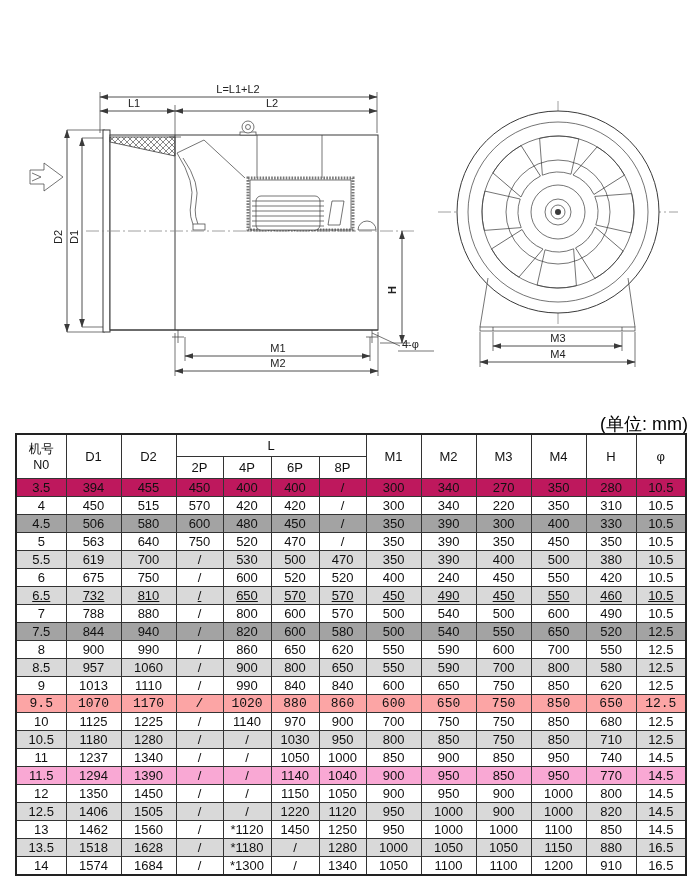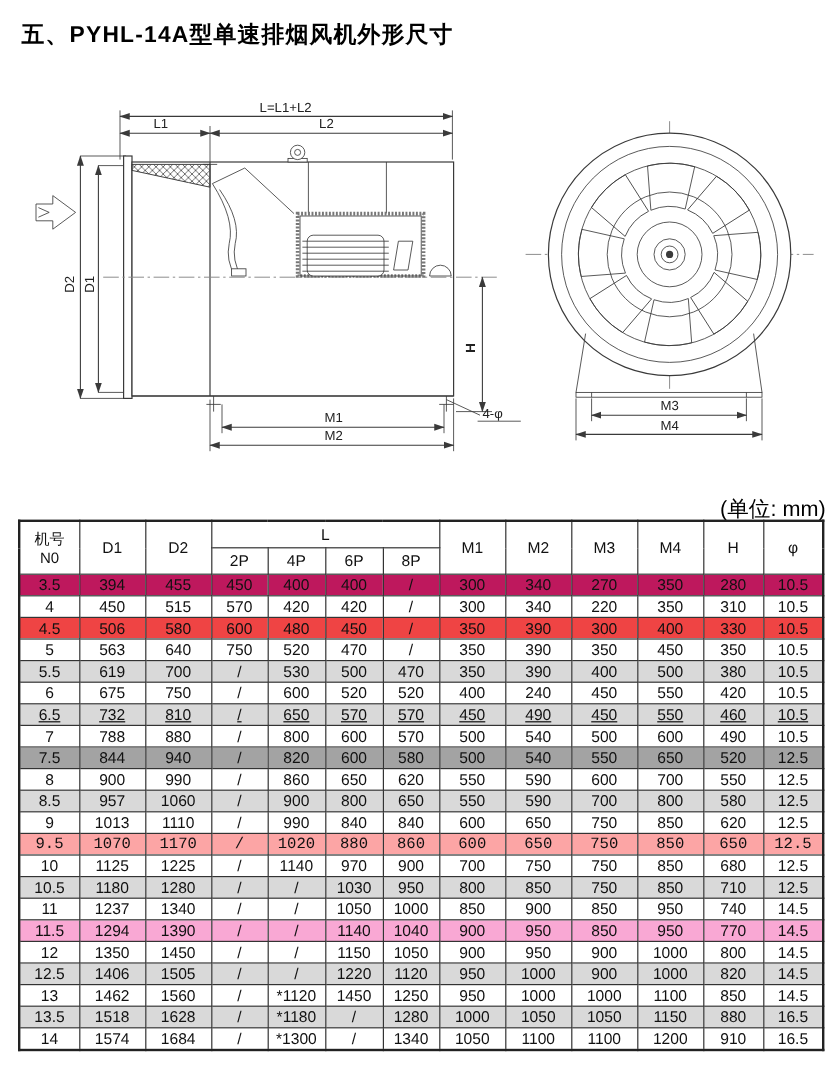--- a/index.html
+++ b/index.html
@@ -27,21 +27,20 @@
   .ext{stroke:#3a3a3a;stroke-width:0.7;fill:none;}
   .cl{stroke:#888;stroke-width:0.8;fill:none;stroke-dasharray:13 3 2 3;}
   .dlabel{font-family:"Liberation Sans",sans-serif;font-size:11px;fill:#222;}
   .white{fill:#ffffff;}
 </style>
 </head>
 <body>
 
 <div class="page">
 
-  <div class="title">五、PYHL-14A型单速排烟风机外形尺寸</div>
 
   <div class="drawings">
 
     <svg class="svg-side" width="430" height="315" viewBox="0 0 430 315" xmlns="http://www.w3.org/2000/svg">
       <defs>
         <marker id="ah" viewBox="0 0 10 8" refX="9" refY="4" markerWidth="10" markerHeight="8" orient="auto-start-reverse">
           <path d="M0,0.8 L9.6,4 L0,7.2 Z" fill="#3a3a3a"></path>
         </marker>
         <pattern id="xh" width="6" height="6" patternUnits="userSpaceOnUse">
           <path d="M0,6 L6,0 M0,0 L6,6" stroke="#555" stroke-width="0.7"></path>
@@ -243,21 +242,21 @@
           <td>420</td>
           <td>420</td>
           <td>/</td>
           <td>300</td>
           <td>340</td>
           <td>220</td>
           <td>350</td>
           <td>310</td>
           <td>10.5</td>
         </tr>
-        <tr style="background: #ef4444;">
+        <tr style="background: #a3a3a3;">
           <td>4.5</td>
           <td>506</td>
           <td>580</td>
           <td>600</td>
           <td>480</td>
           <td>450</td>
           <td>/</td>
           <td>350</td>
           <td>390</td>
           <td>300</td>

